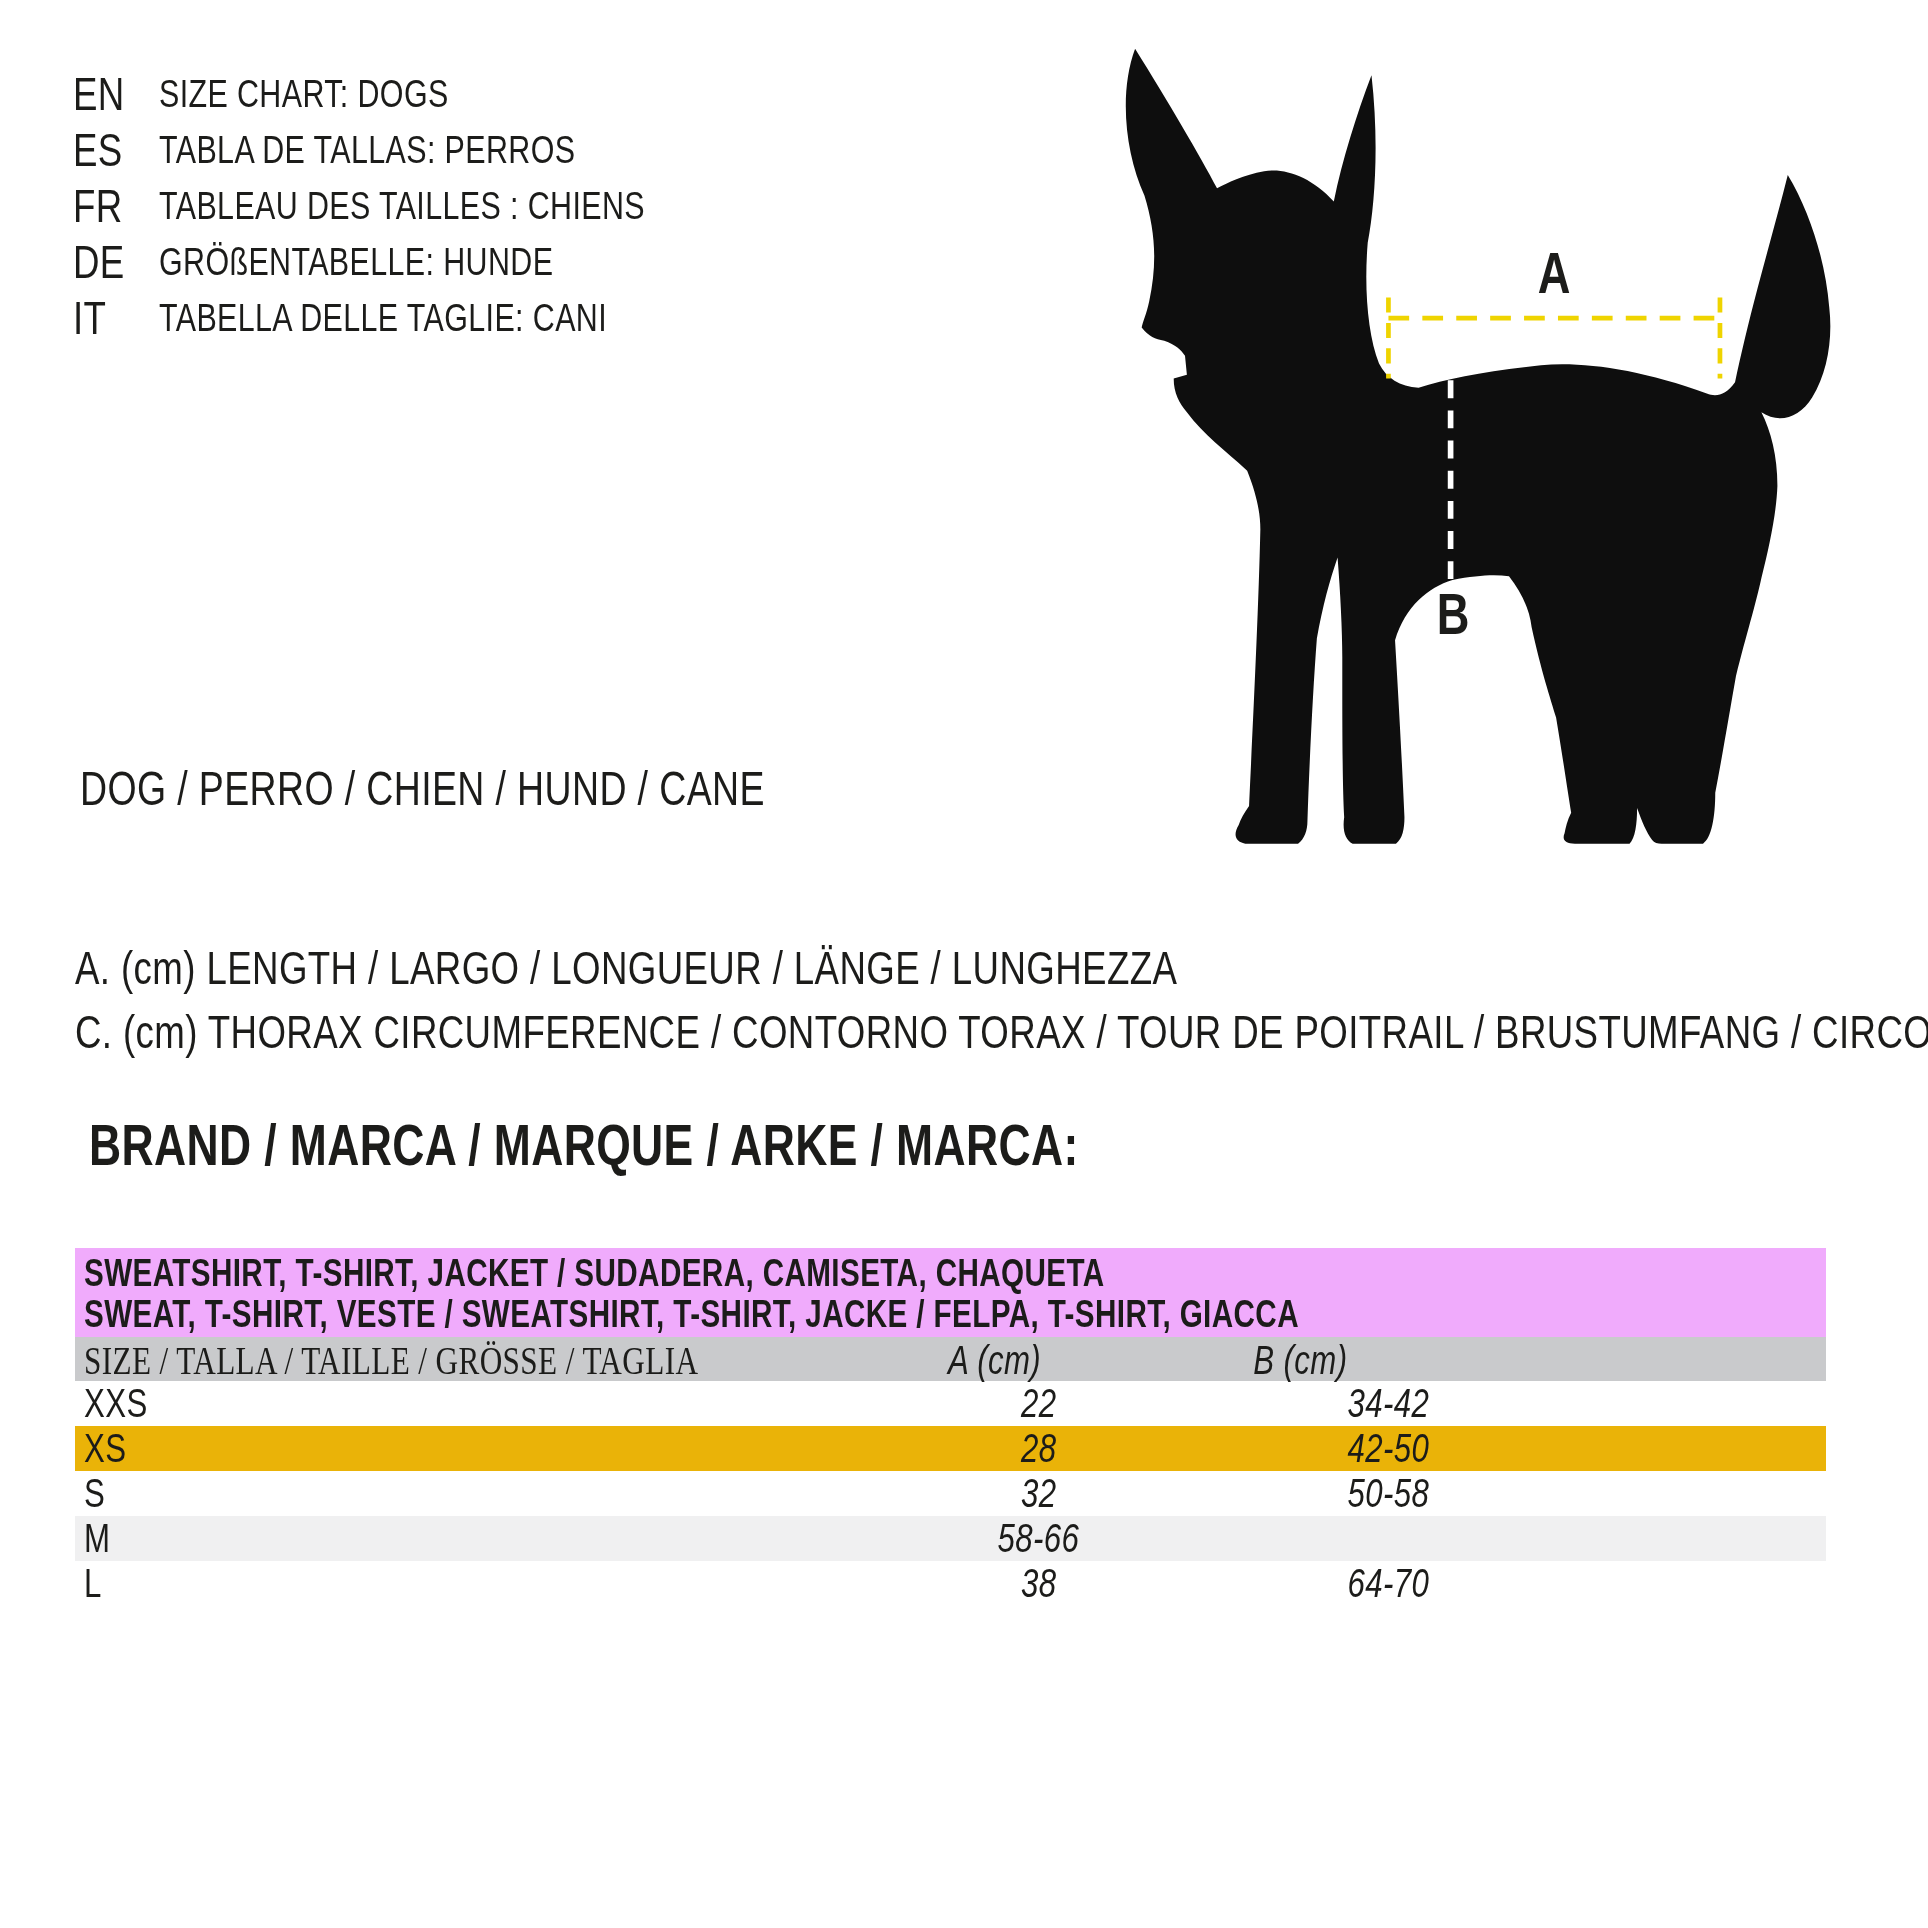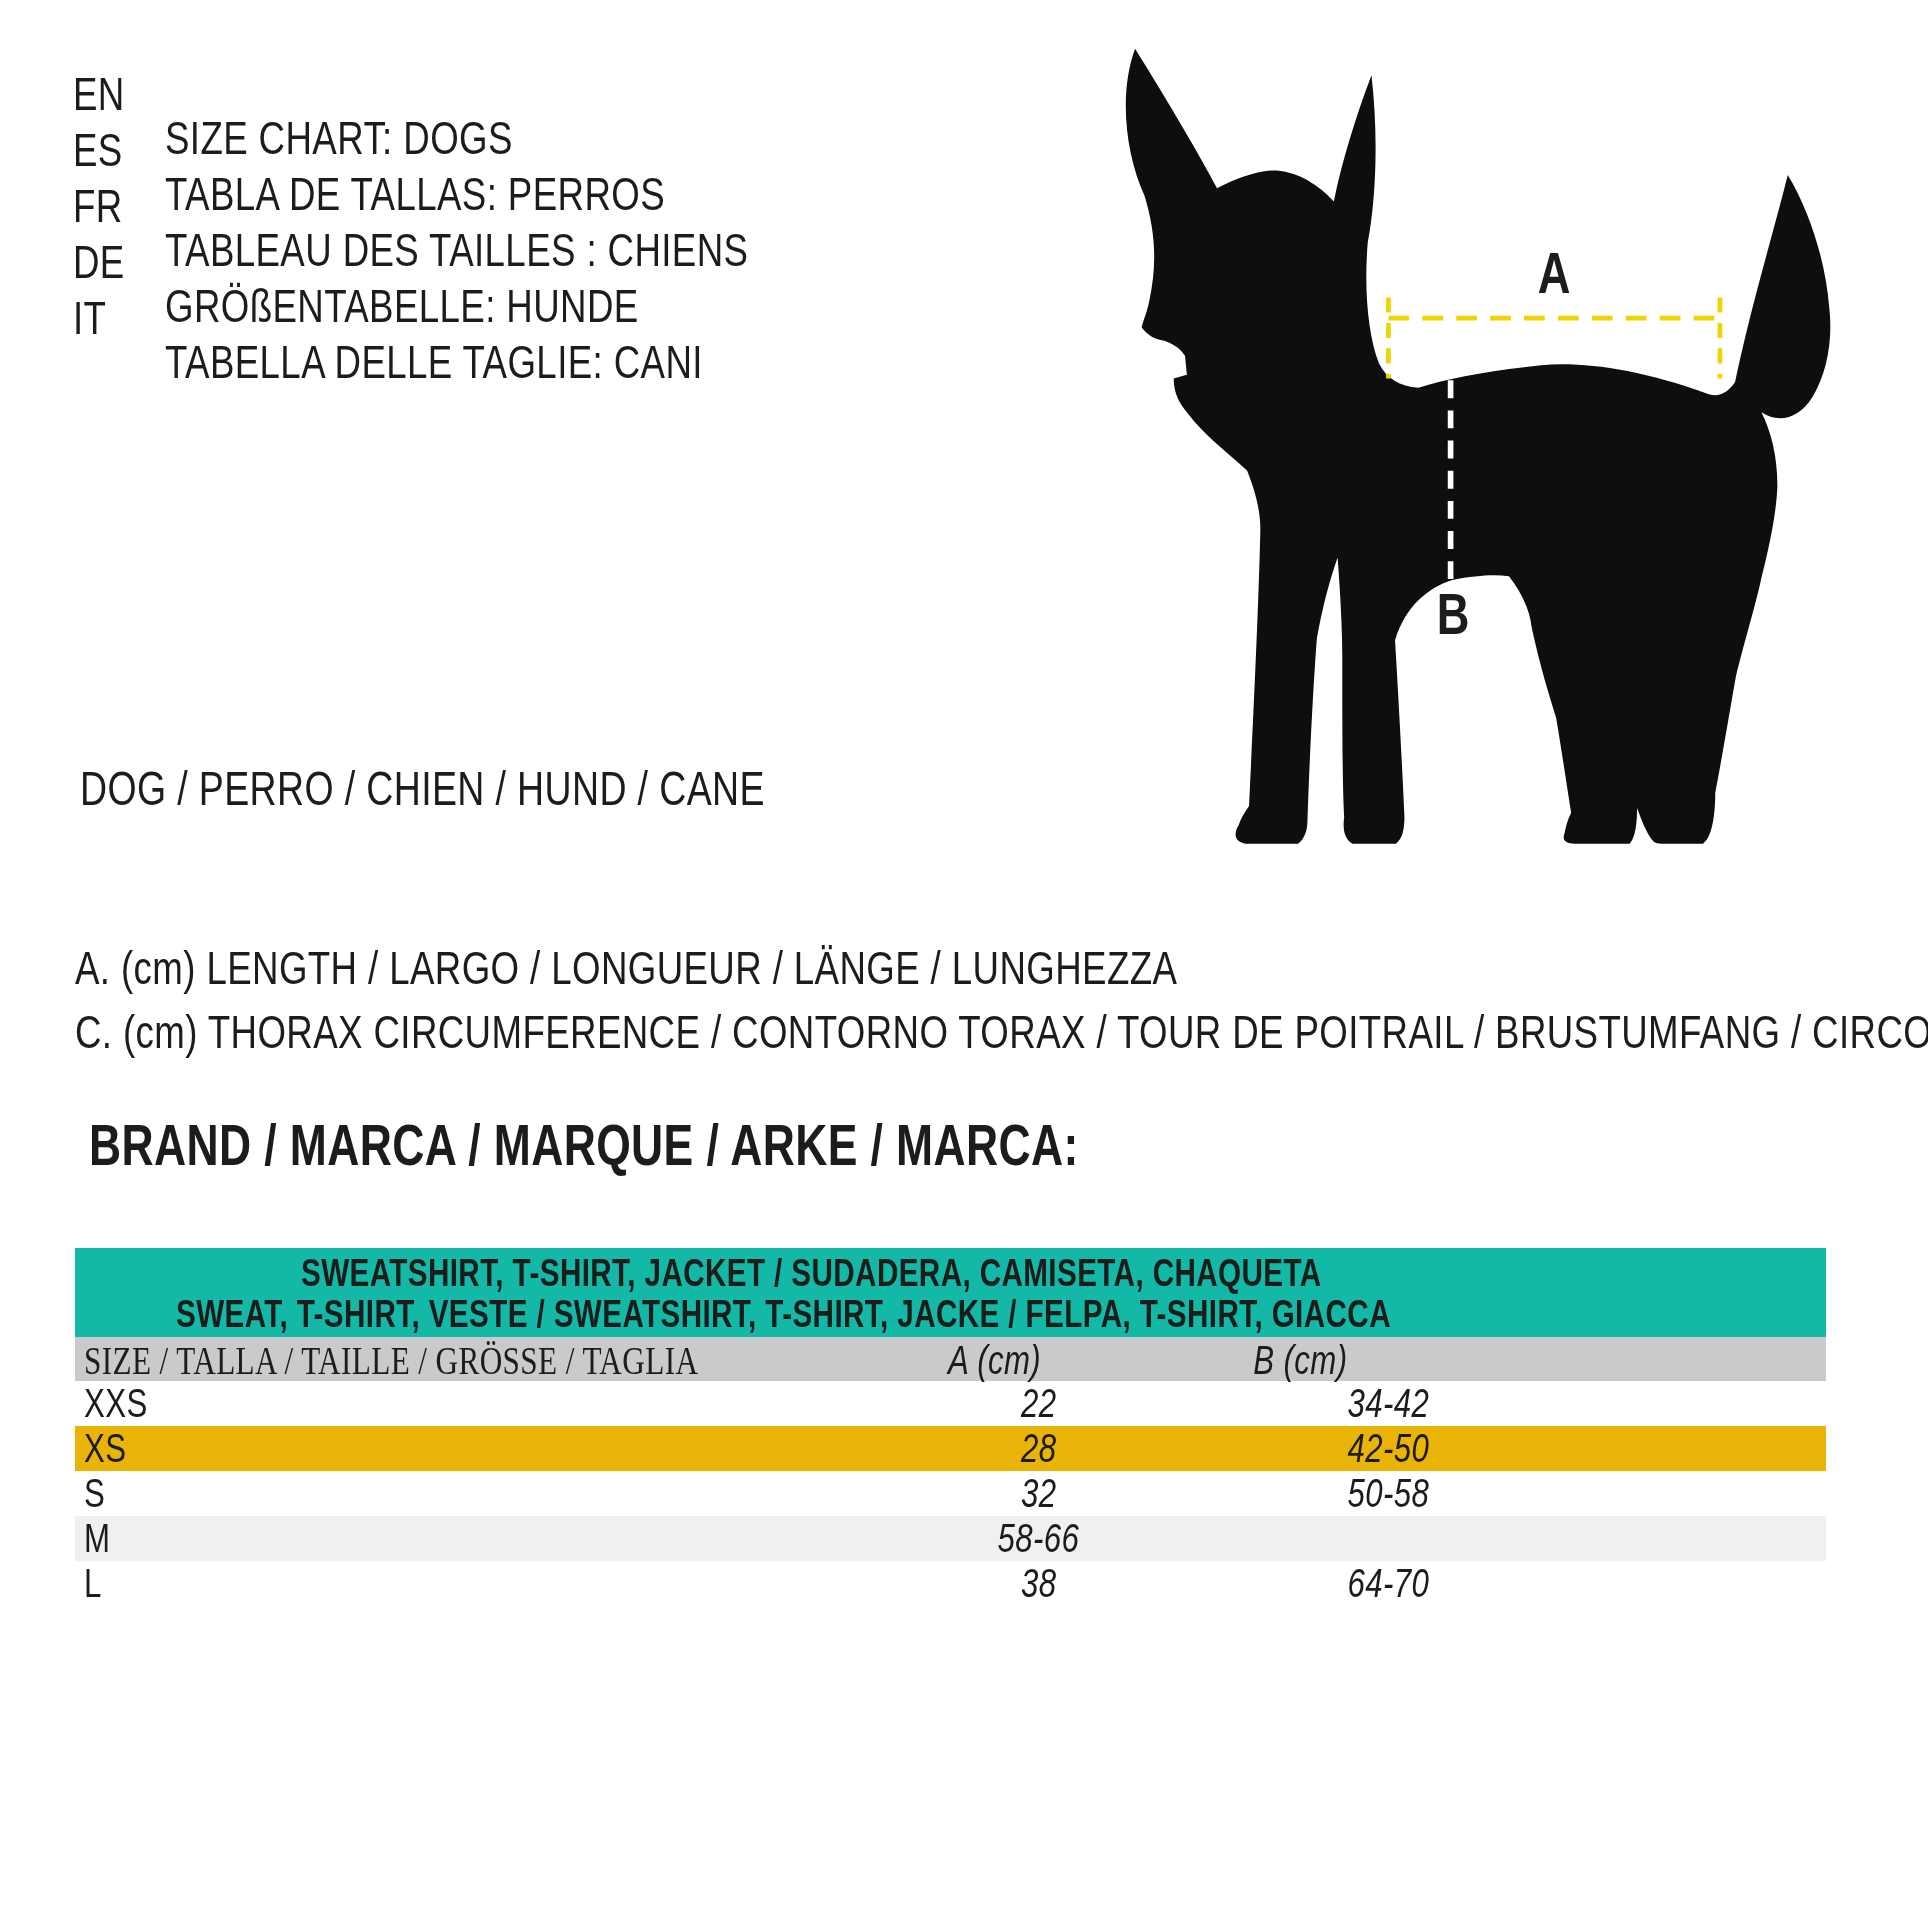--- a/index.html
+++ b/index.html
@@ -9,21 +9,21 @@
   }
   
   .cond{display:inline-block;transform:scaleX(0.78);transform-origin:0 50%;
         white-space:nowrap;letter-spacing:0.5px;}
   .ccenter{transform-origin:50% 50%;}
 
   
   .lang-block{position:absolute;top:66px;left:0;}
   .lang-row{position:relative;height:56px;}
   .lang-row .code{position:absolute;left:73px;top:0;font-size:47px;line-height:56px;}
-  .lang-row .label{position:absolute;left:165px;top:0;font-size:47px;line-height:56px;margin-top:44px;}
+  .lang-row .label{position:absolute;left:159px;top:0;font-size:39px;line-height:56px;}
 
   
   .dog-svg{position:absolute;left:829px;top:28px;width:1036px;height:829px;}
   .fig-label{position:absolute;font-weight:bold;font-size:58px;line-height:58px;
              transform:translate(-50%,-50%) scaleX(0.78);}
   #fig-label-a{left:1554px;top:273px;}
   #fig-label-b{left:1453px;top:614px;}
 
   .caption-dog{position:absolute;left:80px;top:761px;font-size:48px;line-height:56px;}
   .legend-a{position:absolute;left:75px;top:940px;font-size:47px;line-height:56px;}
@@ -145,21 +145,21 @@
     <span class="cond">A. (cm) LENGTH / LARGO / LONGUEUR / LÄNGE / LUNGHEZZA</span>
   </div>
   <div class="legend-c">
     <span class="cond">C. (cm) THORAX CIRCUMFERENCE / CONTORNO TORAX / TOUR DE POITRAIL / BRUSTUMFANG / CIRCONFERENZA TORACE</span>
   </div>
   <div class="brand-line">
     <span class="cond">BRAND / MARCA / MARQUE / ARKE / MARCA:</span>
   </div>
 
   <div class="size-table">
-    <div class="band-yellow" style="background:#14b8a6;text-align:center;">
+    <div class="band-yellow" style="background:#f0abfc;">
       <span class="hline"><span class="cond">SWEATSHIRT, T-SHIRT, JACKET / SUDADERA, CAMISETA, CHAQUETA</span></span>
       <span class="hline"><span class="cond">SWEAT, T-SHIRT, VESTE / SWEATSHIRT, T-SHIRT, JACKE / FELPA, T-SHIRT, GIACCA</span></span>
     </div>
     <div class="cols-header" style="background:#c9cacc;">
       <div class="c1"><span class="cond">SIZE / TALLA / TAILLE / GRÖSSE / TAGLIA</span></div>
       <div class="c2"><span class="cond ccenter">A (cm)</span></div>
       <div class="c3"><span class="cond ccenter">B (cm)</span></div>
       <div class="c4"></div>
     </div>
 

